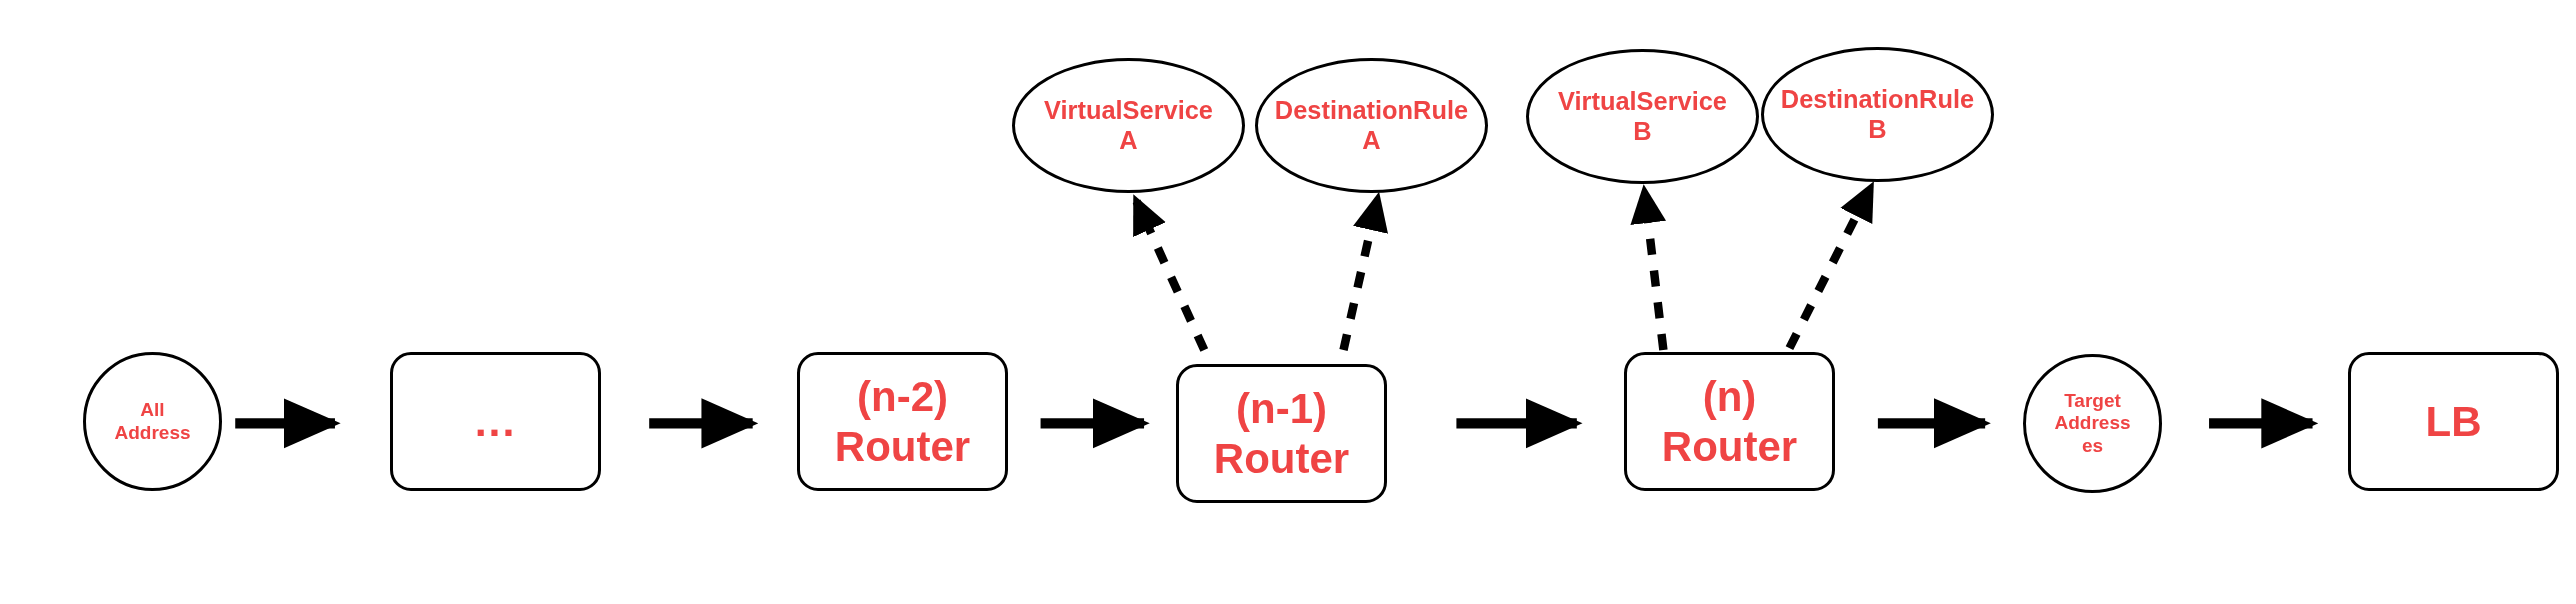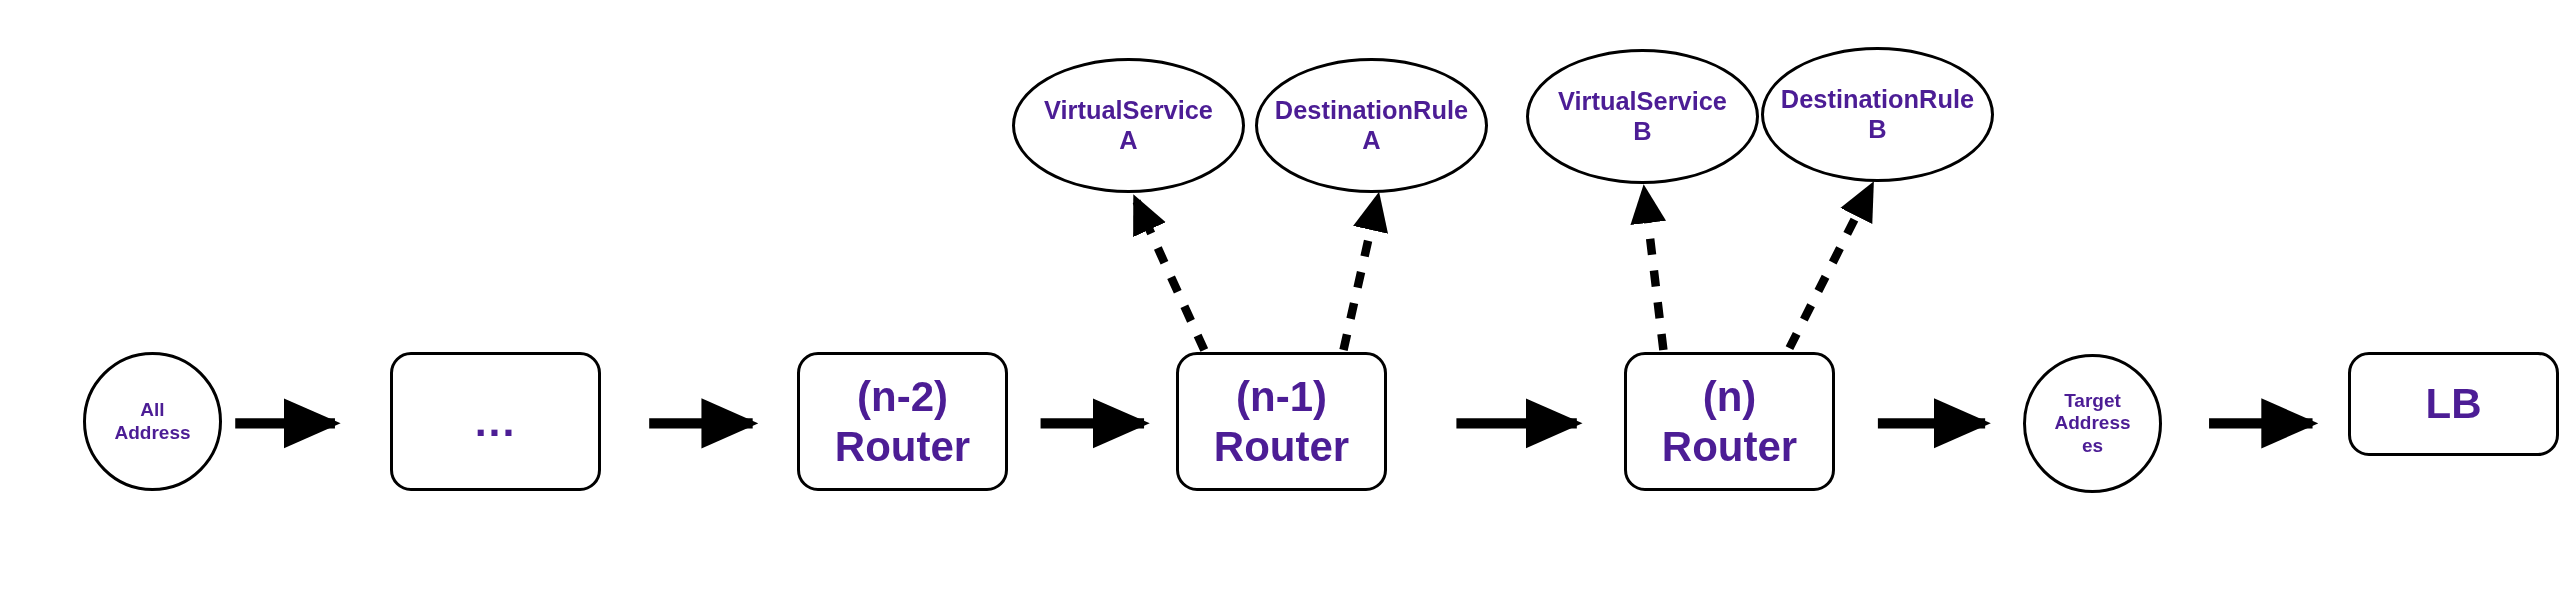--- a/index.html
+++ b/index.html
@@ -29,21 +29,21 @@
   }
   .node {
     position: absolute;
     box-sizing: border-box;
     display: flex;
     align-items: center;
     justify-content: center;
     text-align: center;
     background: #ffffff;
     border: 3.8px solid #000000;
-    color: #4c1d95;
+    color: #ef4444;
     line-height: 1.18;
     font-weight: 700;
     z-index: 2;
   }
   .node.box {
     border-radius: 21px;
   }
   .node.ellipse {
     border-radius: 50%;
     border-width: 3.8px;
@@ -96,34 +96,34 @@
         <span class="label t-small">All
 Address</span>
       </div>
       <div class="node box" style="left: 390px; top: 352px; width: 211px; height: 139px; border-color: rgb(0, 0, 0);">
         <span class="label t-dots">...</span>
       </div>
       <div class="node box" style="left: 785px; top: 352px; width: 211px; height: 139px; border-color: rgb(0, 0, 0); margin-left: 12px;">
         <span class="label t-big">(n-2)
 Router</span>
       </div>
-      <div class="node box" style="left: 1176px; top: 352px; width: 211px; height: 139px; border-color: rgb(0, 0, 0);">
+      <div class="node box" style="left: 1176px; top: 364px; width: 211px; height: 139px; border-color: rgb(0, 0, 0);">
         <span class="label t-big">(n-1)
 Router</span>
       </div>
       <div class="node box" style="left: 1624px; top: 352px; width: 211px; height: 139px; border-color: rgb(0, 0, 0);">
         <span class="label t-big">(n)
 Router</span>
       </div>
       <div class="node ellipse" style="left: 2023px; top: 354px; width: 139px; height: 139px; border-color: rgb(0, 0, 0);">
         <span class="label t-small">Target
 Address
 es</span>
       </div>
-      <div class="node box" style="left: 2348px; top: 352px; width: 211px; height: 104px; border-color: rgb(0, 0, 0);">
+      <div class="node box" style="left: 2348px; top: 352px; width: 211px; height: 139px; border-color: rgb(0, 0, 0);">
         <span class="label t-big">LB</span>
       </div>
       <div class="node ellipse" style="left: 1012px; top: 58px; width: 233px; height: 135px; border-color: rgb(0, 0, 0);">
         <span class="label t-mid">VirtualService
 A</span>
       </div>
       <div class="node ellipse" style="left: 1255px; top: 58px; width: 233px; height: 135px; border-color: rgb(0, 0, 0);">
         <span class="label t-mid">DestinationRule
 A</span>
       </div>

